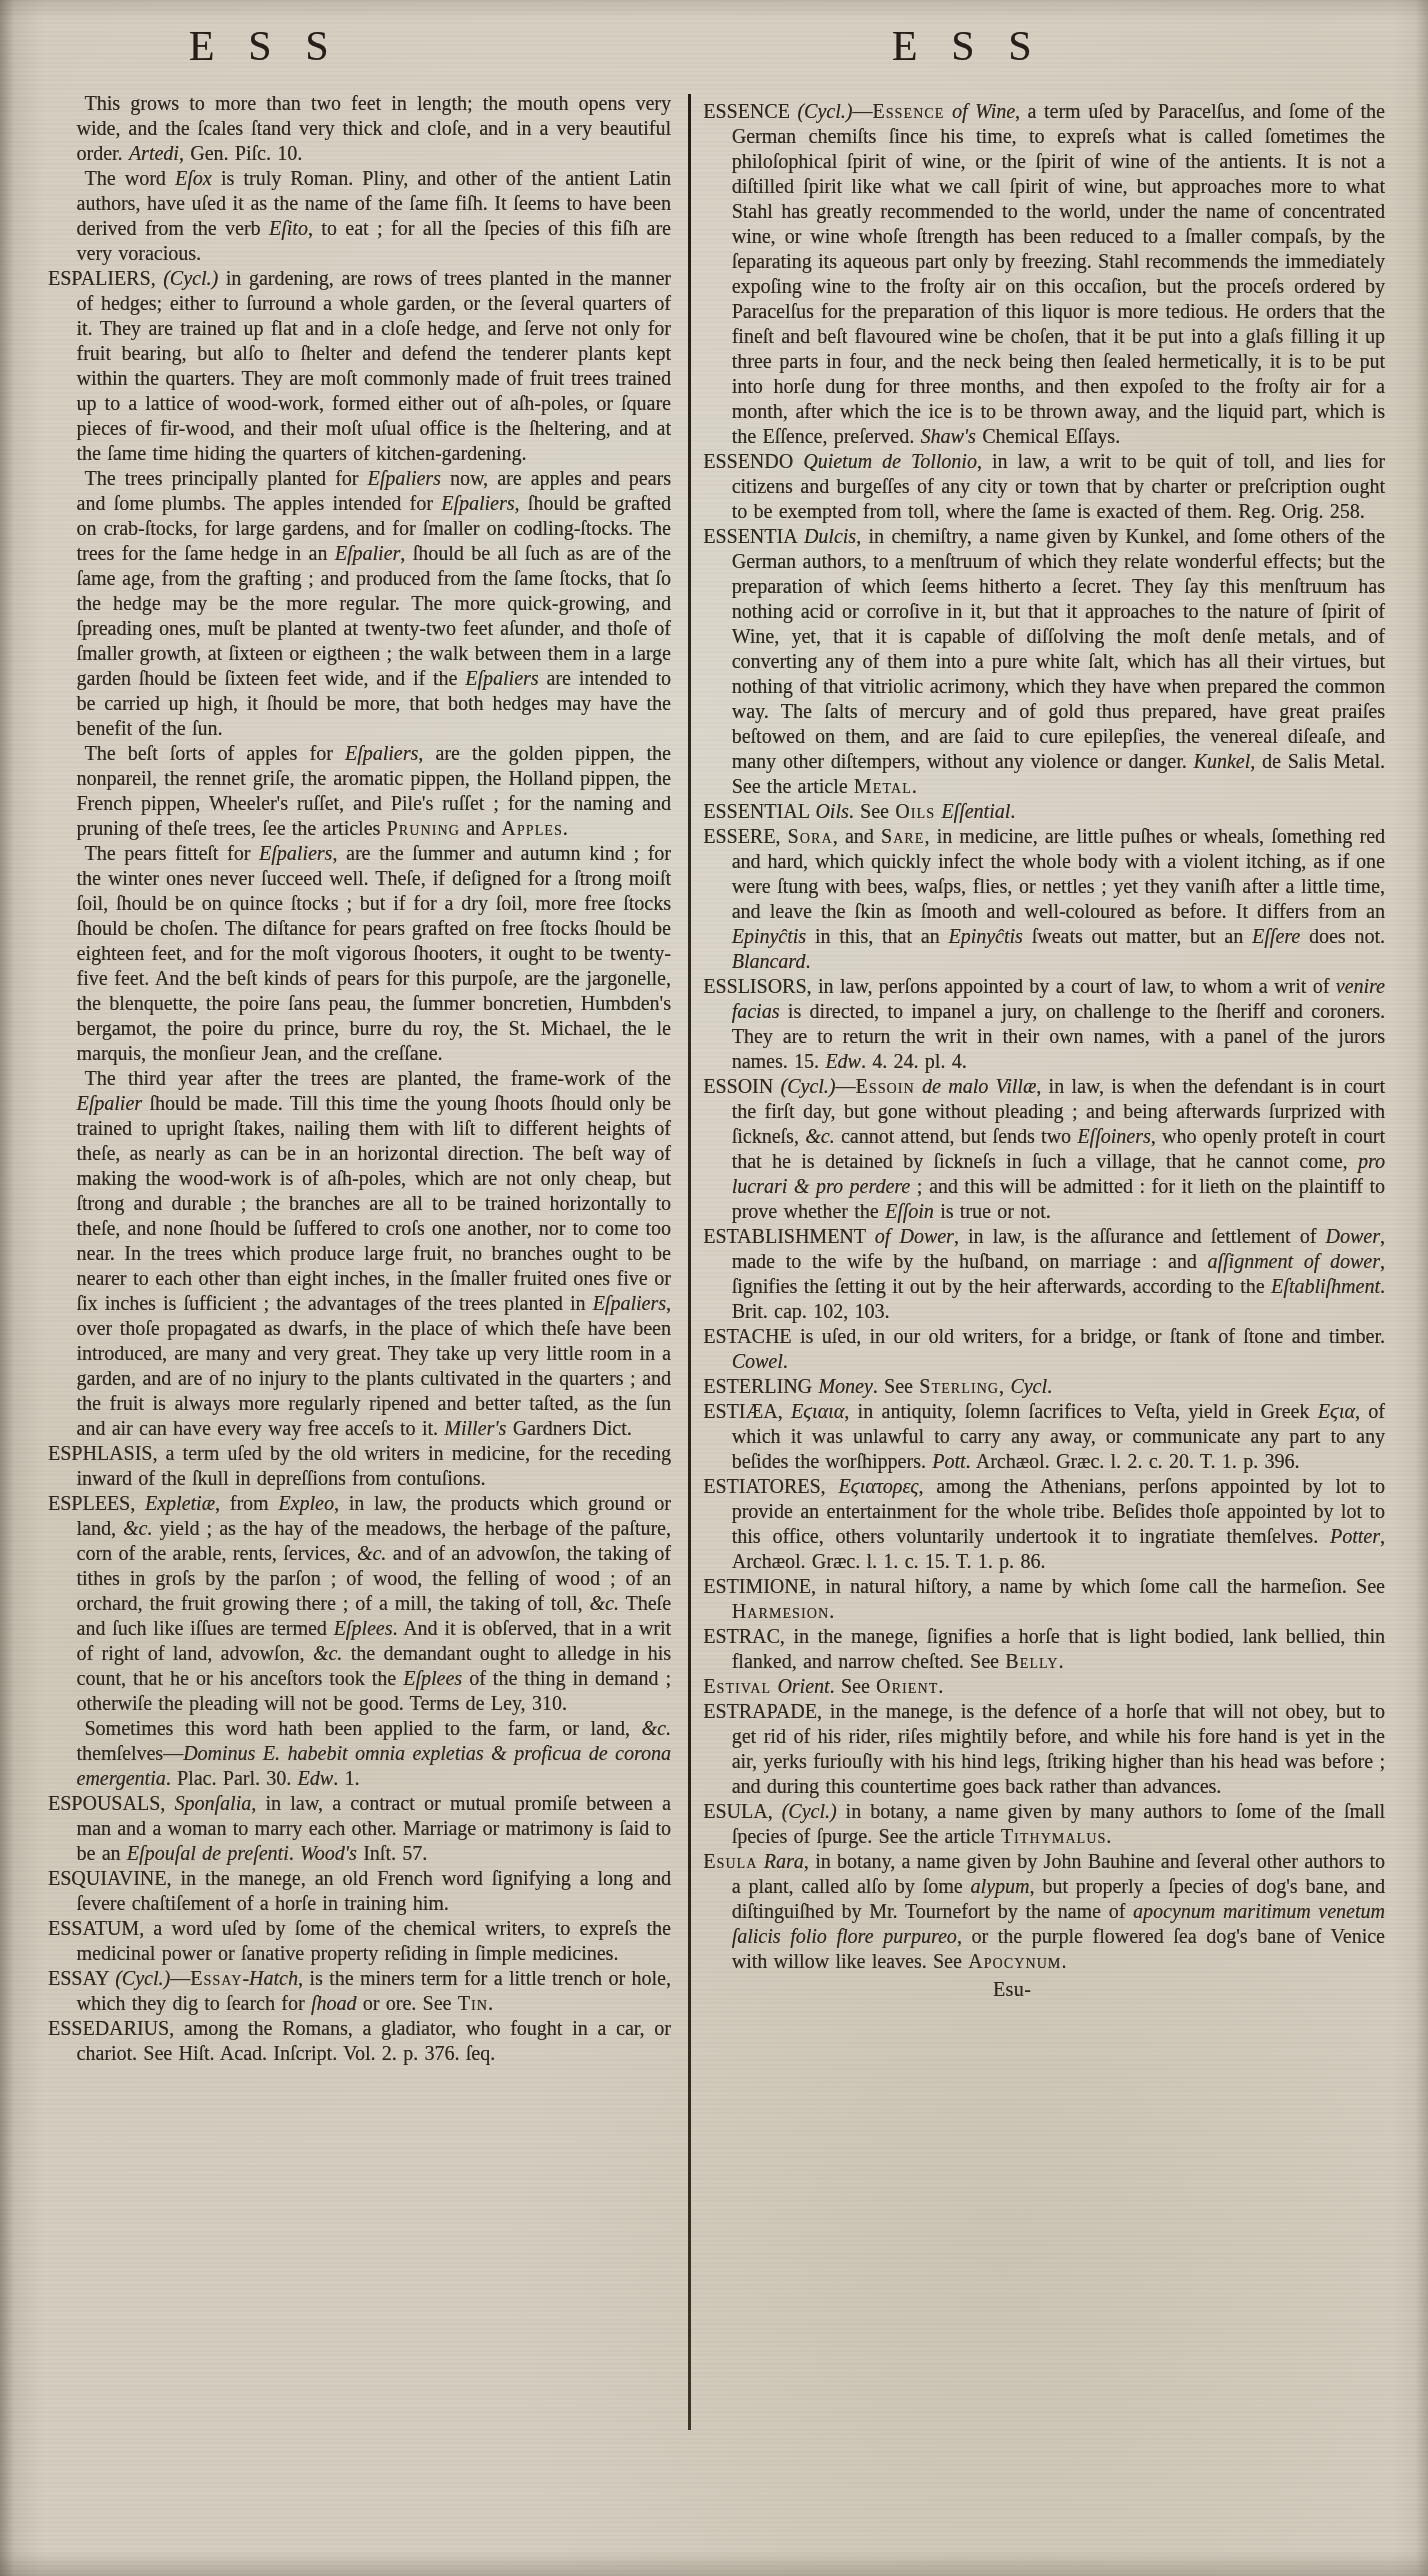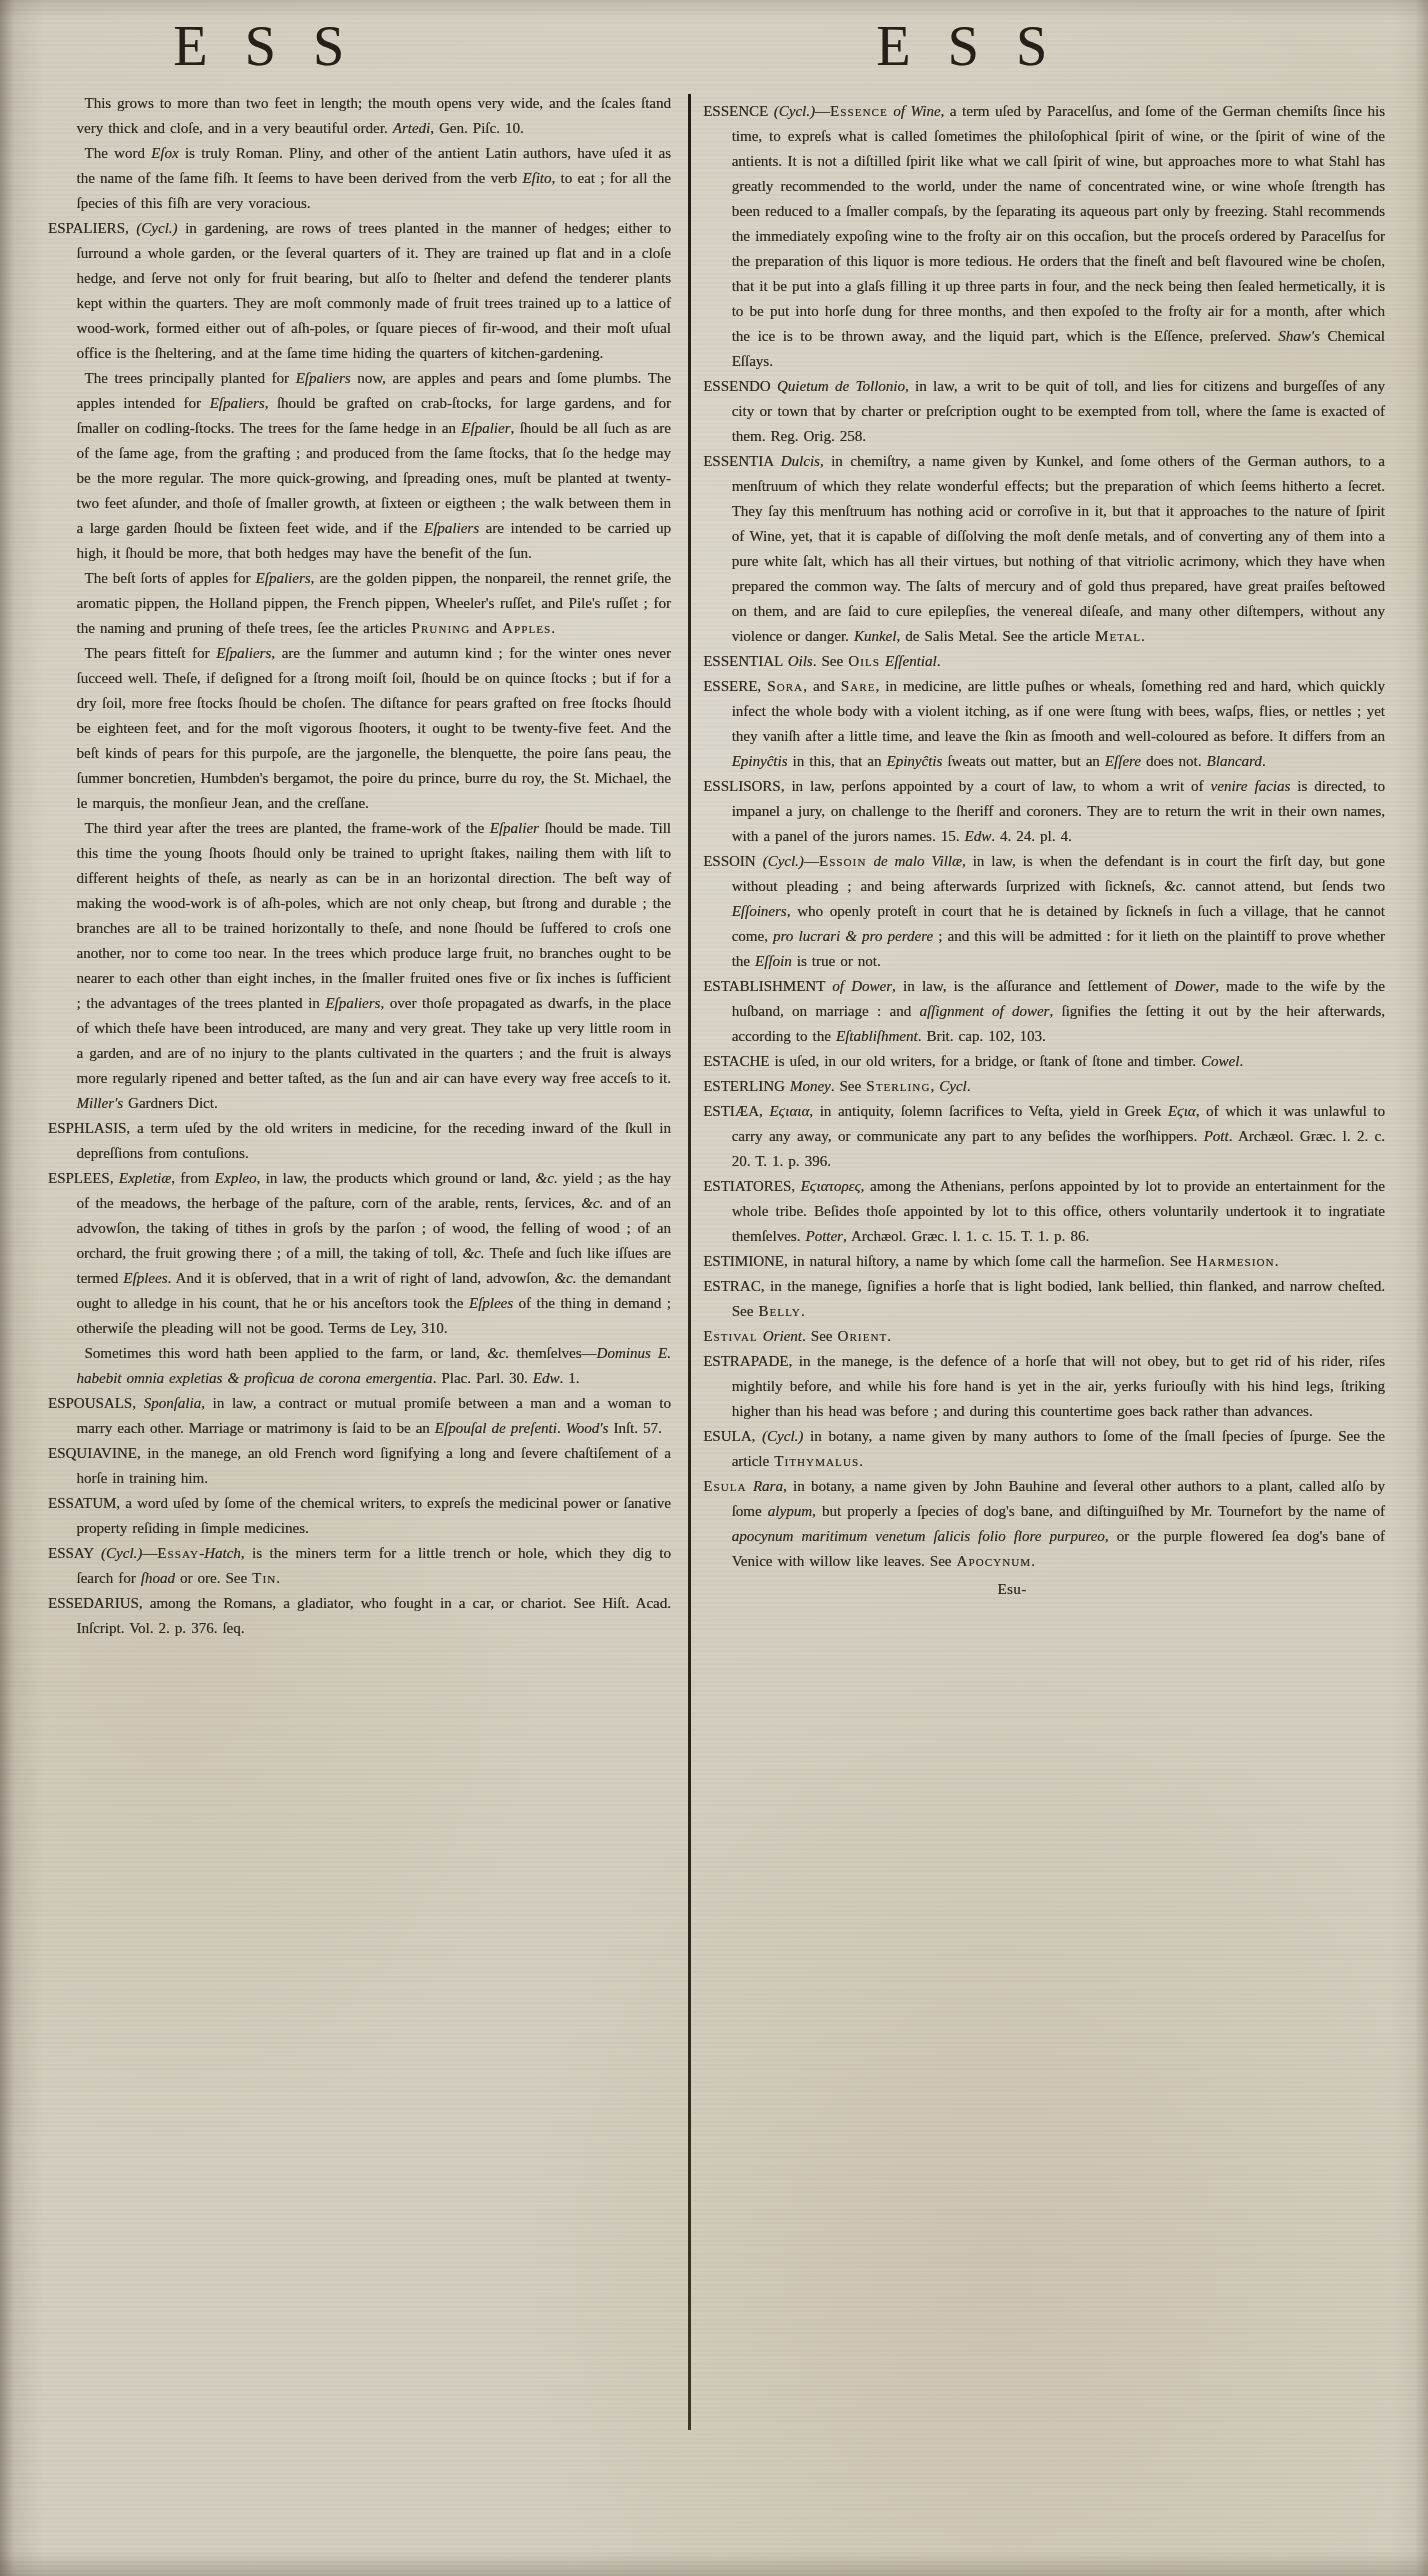--- a/index.html
+++ b/index.html
@@ -20,37 +20,37 @@
   .page{
     position:relative;width:100%;height:100%;box-sizing:border-box;
     padding:21.4px 43px 0 48px;
     font-family:"Liberation Serif","DejaVu Serif",serif;
     color:#2d2820;
     text-shadow:0.2px 0.3px 0.5px rgba(45,35,25,0.55);
   }
   .heads{position:relative;height:57px;}
   .head{
     position:absolute;top:0;width:205px;text-align:center;
-    font-size:56px;line-height:50px;letter-spacing:11.6px;
+    font-size:42px;line-height:50px;letter-spacing:11.6px;
     color:#241f18;font-weight:normal;
   }
   .head-left{left:114px;}
   .head-right{left:817px;}
   .columns{display:flex;margin-top:12.5px;align-items:flex-start;}
   .col{min-width:0;}
   .col-left{width:623px;}
   .col-rule{
     width:2.7px;height:2336px;margin:3.6px 12.5px 0 17px;flex:none;
     background:linear-gradient(180deg,#241f16 0%,#332c20 35%,#2a2419 70%,#3d3628 100%);
     box-shadow:0.4px 0 0.4px rgba(40,32,22,0.4);
   }
   .col-right{flex:1;margin-top:8px;}
   .blk{
     margin:0;text-align:justify;
-    font-size:15px;line-height:25px;
+    font-size:20px;line-height:25px;
     word-spacing:1.3px;
   }
   .entry{padding-left:28.5px;text-indent:-28.5px;}
   .para{padding-left:28.5px;text-indent:8px;}
   .catchword{text-align:center;padding-right:64px;margin-top:2.7px;letter-spacing:0.4px;}
   .it{font-style:italic;}
   .sc{font-variant:small-caps;letter-spacing:1.1px;}
 </style>
 </head>
 <body>

